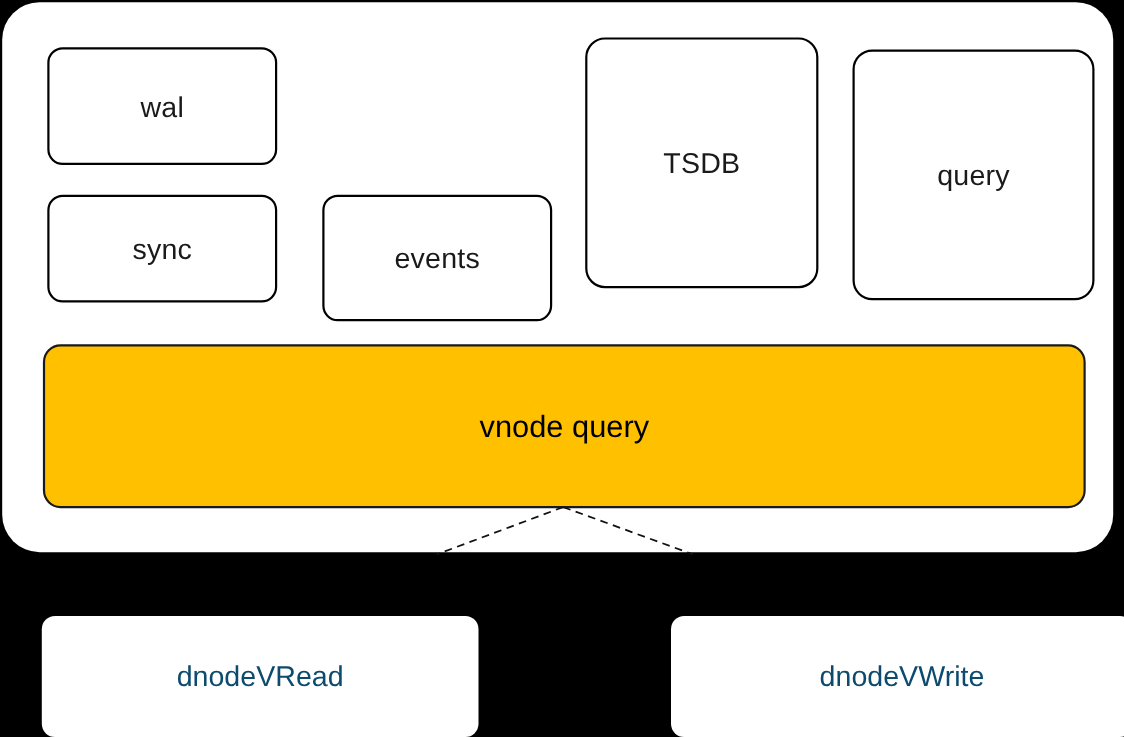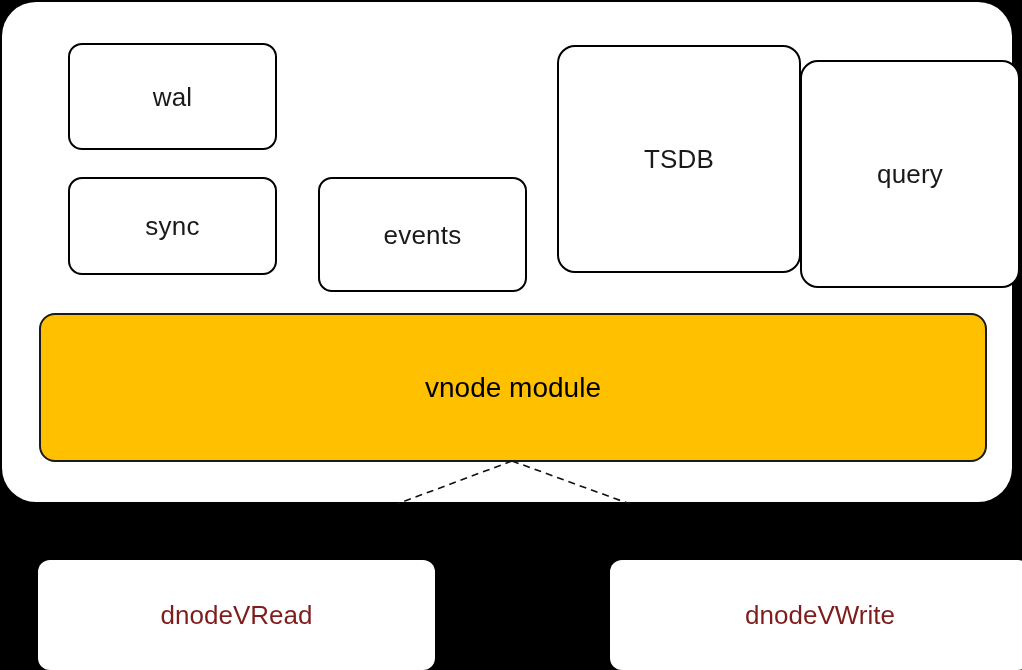--- a/index.html
+++ b/index.html
@@ -35,37 +35,36 @@
 
   
   .module-box {
     position: absolute;
     background: #ffffff;
     border: 2px solid #000000;
     border-radius: 14px;
     display: flex;
     align-items: center;
     justify-content: center;
-    margin-left: 25px;
   }
   .module-box .box-label {
     font-size: 26px;
     color: #1a1a1a;
     font-family: "Liberation Sans", sans-serif;
     line-height: 1;
     letter-spacing: 0.2px;
   }
 
   
   .box-wal    { left: 41px;  top: 41px;  width: 209px; height: 107px; }
   .box-sync   { left: 41px;  top: 175px; width: 209px; height: 98px;  }
   .box-cq     { left: 291px; top: 41px;  width: 209px; height: 107px; }
   .box-events { left: 291px; top: 175px; width: 209px; height: 115px;  }
-  .box-tsdb   { left: 530px; top: 43px;  width: 244px; height: 228px; border-radius: 18px; }
-  .box-query  { left: 773px; top: 58px;  width: 220px; height: 228px; border-radius: 18px; }
+  .box-tsdb   { left: 530px; top: 32px;  width: 212px; height: 228px; border-radius: 18px; }
+  .box-query  { left: 773px; top: 43px;  width: 220px; height: 228px; border-radius: 18px; }
 
   
   .vnode-module-bar {
     position: absolute;
     left: 37px;
     top: 311px;
     width: 948px;
     height: 149px;
     background: #ffc000;
     border: 2px solid #1a1a1a;
@@ -95,21 +94,21 @@
   .dnode-box {
     position: absolute;
     background: #ffffff;
     border-radius: 12px;
     display: flex;
     align-items: center;
     justify-content: center;
   }
   .dnode-box .box-label {
     font-size: 26px;
-    color: #7f1d1d;
+    color: #0c4a6e;
     font-family: "Liberation Sans", sans-serif;
     line-height: 1;
   }
   .box-dnodevread  { left: 38px;  top: 560px; width: 397px; height: 110px; }
   .box-dnodevwrite { left: 610px; top: 560px; width: 420px; height: 110px; }
 </style>
 </head>
 <body>
 
 <div id="diagram-root">
@@ -131,21 +130,21 @@
 
     <div class="module-box box-sync">
       <span class="box-label">sync</span>
     </div>
 
     <div class="module-box box-events">
       <span class="box-label">events</span>
     </div>
 
     <div class="vnode-module-bar">
-      <span class="box-label">vnode module</span>
+      <span class="box-label">vnode query</span>
     </div>
 
   </div>
 
   <svg class="connector-layer" viewBox="0 0 1022 670">
     <line x1="512" y1="461" x2="397" y2="504" stroke="#111111" stroke-width="1.6" stroke-dasharray="7 5"></line>
     <line x1="512" y1="461" x2="630" y2="504" stroke="#111111" stroke-width="1.6" stroke-dasharray="7 5"></line>
   </svg>
 
   <div class="dnode-box box-dnodevread">

